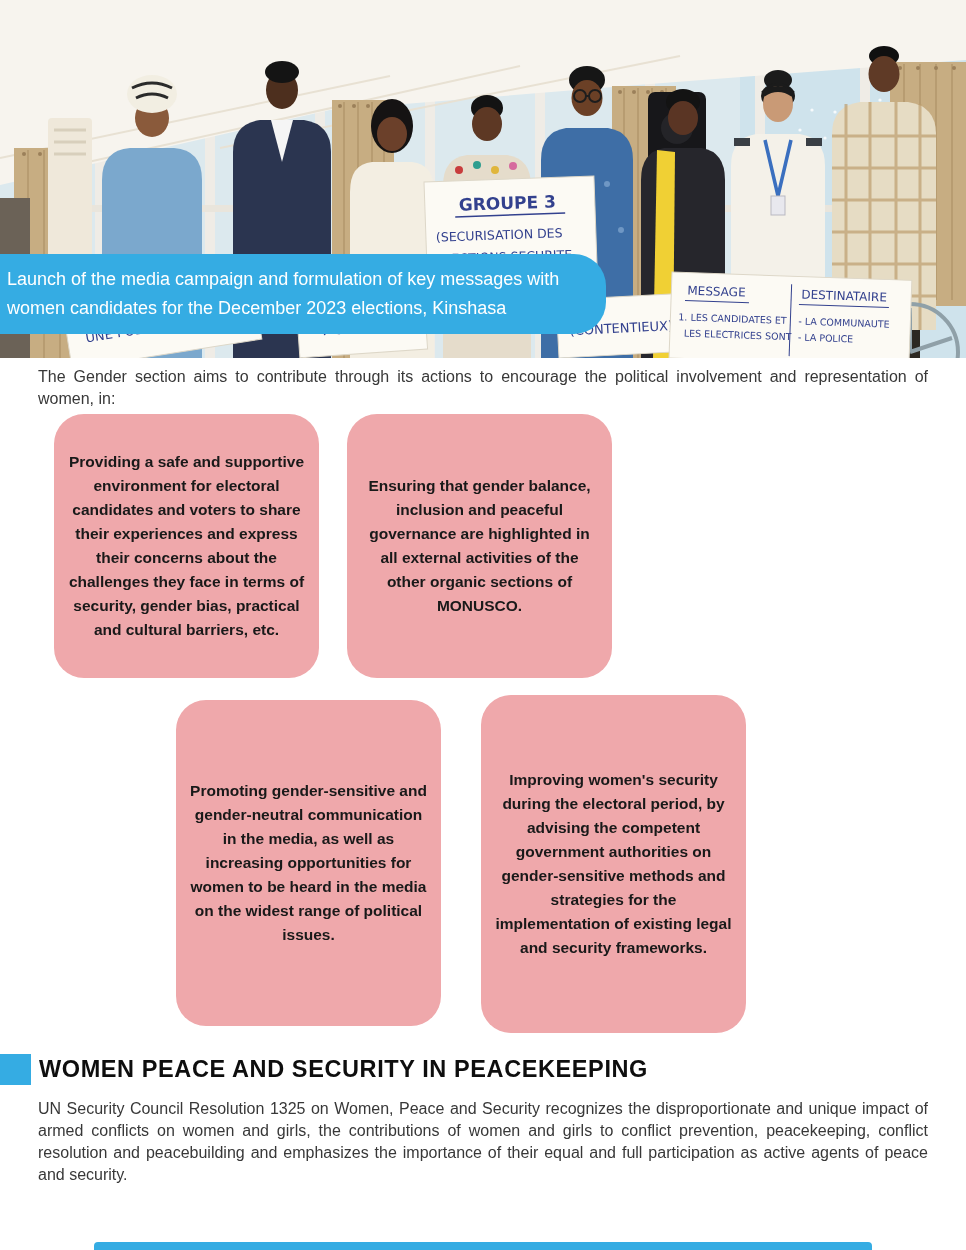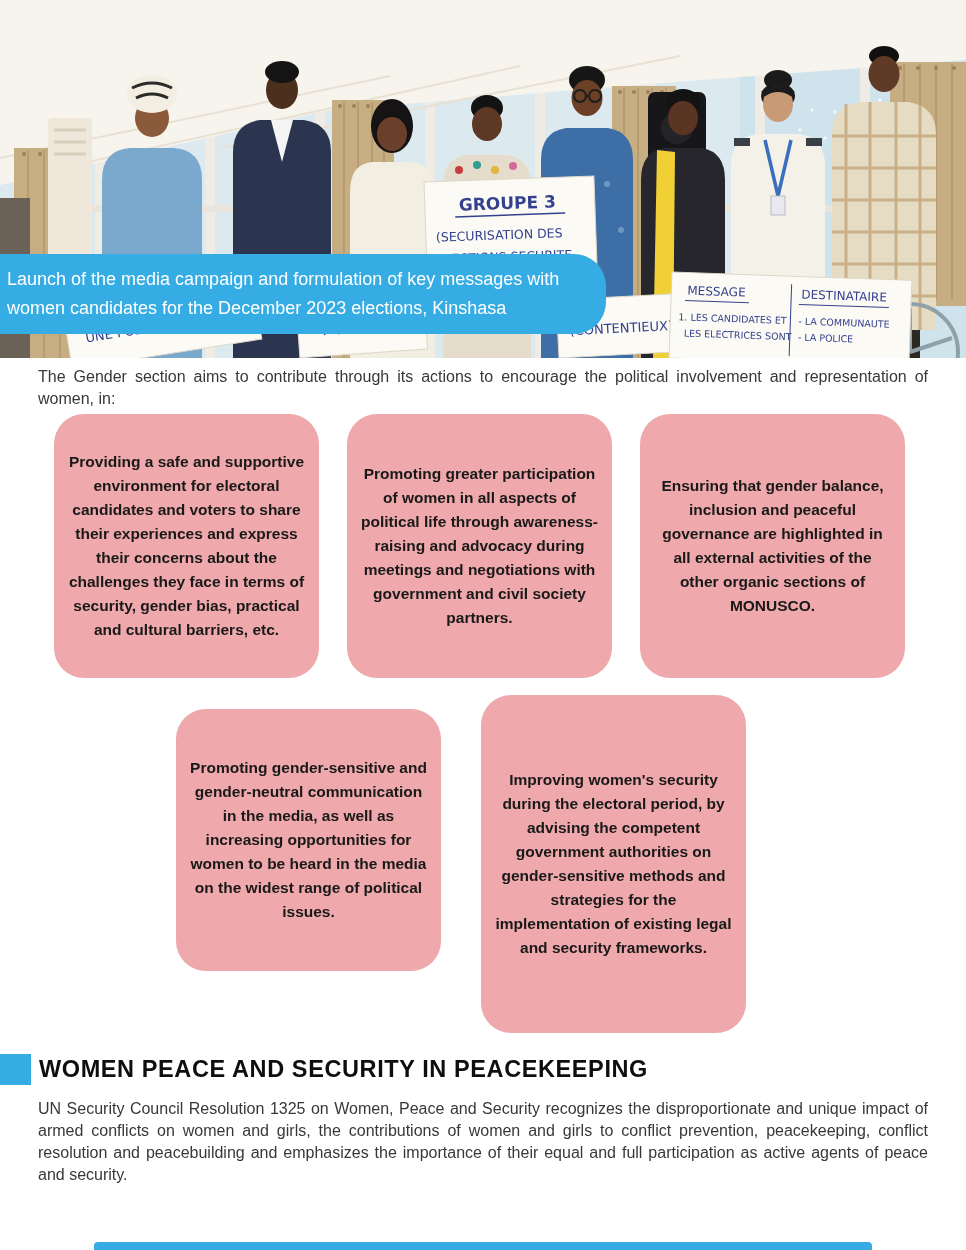--- a/index.html
+++ b/index.html
@@ -30,21 +30,21 @@
   .row1 { padding-left:54px; gap:28px; margin-top:4px; }
   .row2 { padding-left:176px; gap:40px; margin-top:17px; }
 
   .card {
     box-sizing:border-box; background:#EFA8AB; border-radius:30px;
     display:flex; align-items:center; justify-content:center; text-align:center;
     font-weight:bold; font-size:15.5px; line-height:24px; color:#191919;
     padding:14px 12px; width:265px;
   }
   .c1,.c2,.c3 { height:264px; }
-  .c4 { height:262px; margin-top:14px; }
+  .c4 { height:326px; margin-top:5px; }
   .c5 { height:338px; }
 
   .footer-bar {
     position:absolute; bottom:0; left:50%; transform:translateX(-50%);
     width:778px; height:8px; background:#35ACE3; border-radius:4px 4px 0 0;
   }
 </style>
 </head>
 <body>
 
@@ -284,23 +284,20 @@
     <div class="caption">Launch of the media campaign and formulation of key messages with women candidates for the December 2023 elections, Kinshasa</div>
   </div>
 
 
   <p class="para">The Gender section aims to contribute through its actions to encourage the political involvement and representation of women, in:</p>
 
   <div class="cards-row row1">
     <div class="card c1">
       <span>Providing a safe and supportive environment for electoral candidates and voters to share their experiences and express their concerns about the challenges they face in terms of security, gender bias, practical and cultural barriers, etc.</span>
     </div>
-    <div class="card c2">
-      <span>Promoting greater participation of women in all aspects of political life through awareness-raising and advocacy during meetings and negotiations with government and civil society partners.</span>
-    </div>
     <div class="card c3">
       <span>Ensuring that gender balance, inclusion and peaceful governance are highlighted in all external activities of the other organic sections of MONUSCO.</span>
     </div>
   </div>
 
   <div class="cards-row row2">
     <div class="card c4">
       <span>Promoting gender-sensitive and gender-neutral communication in the media, as well as increasing opportunities for women to be heard in the media on the widest range of political issues.</span>
     </div>
     <div class="card c5">

